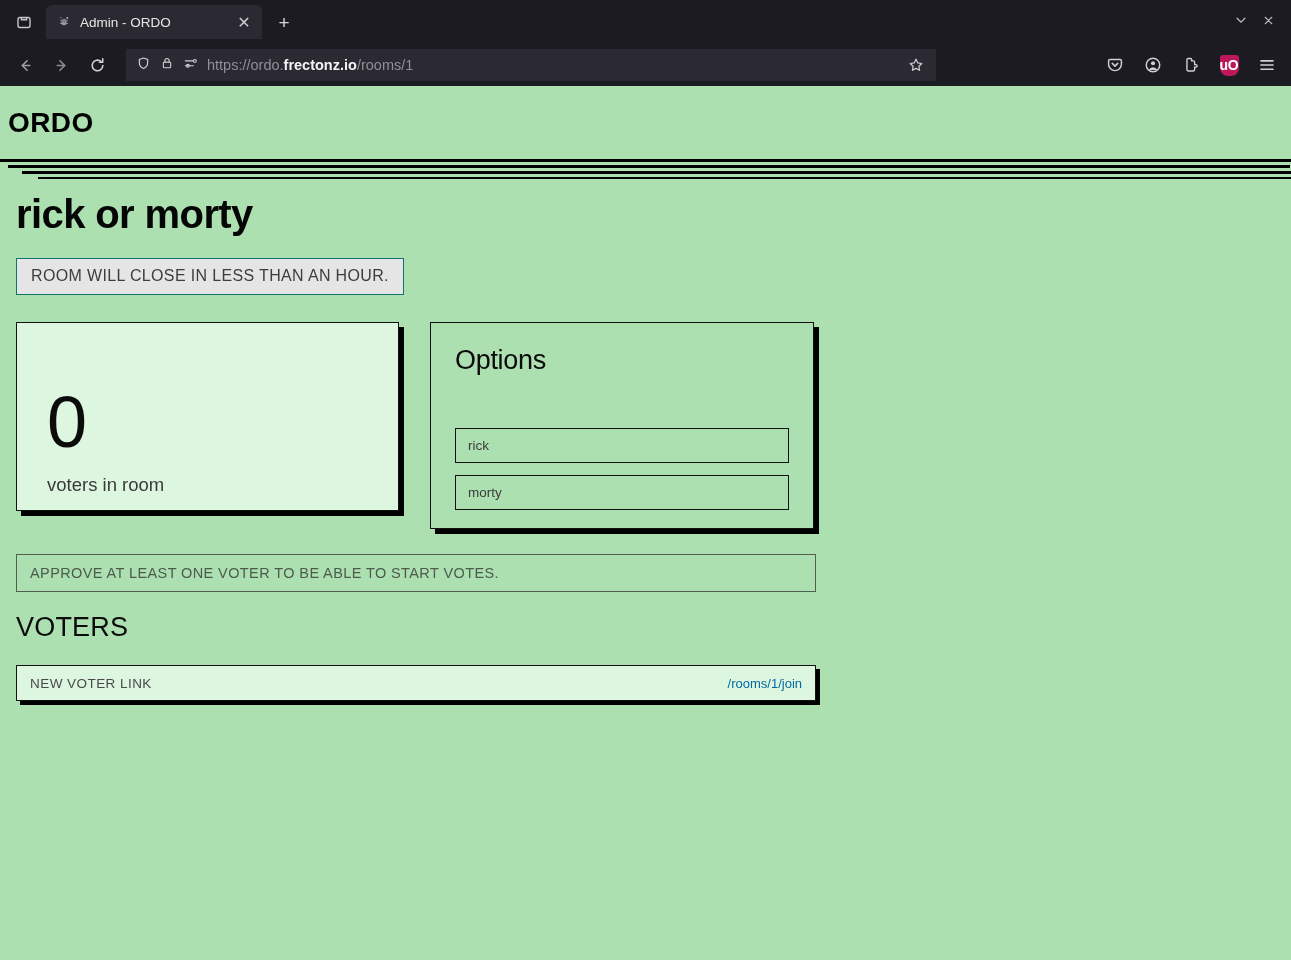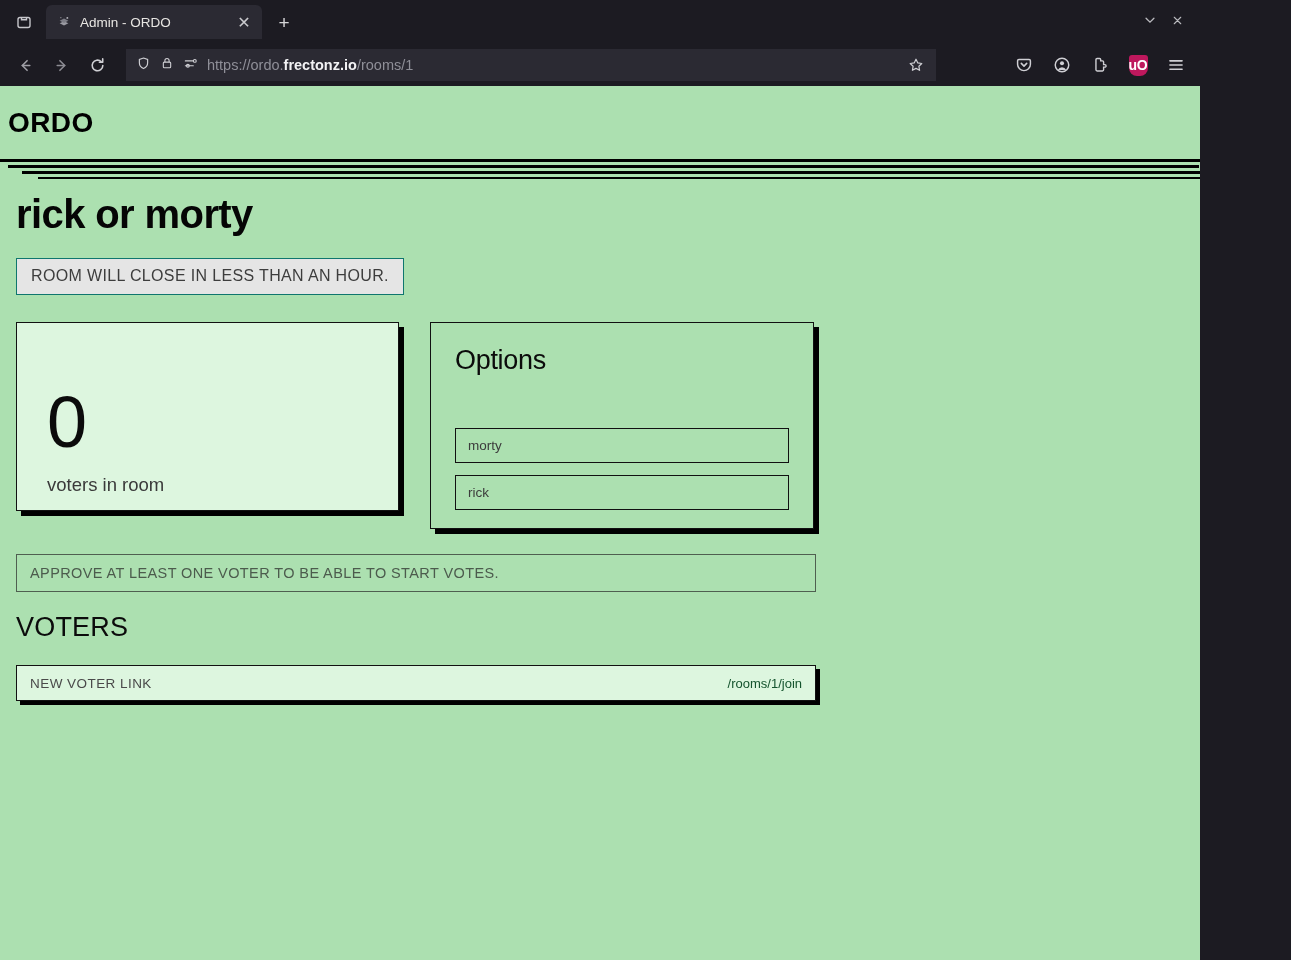--- a/index.html
+++ b/index.html
@@ -4,21 +4,21 @@
 <style>
   * { box-sizing: border-box; margin: 0; padding: 0; }
   html, body {
     width: 1291px; height: 960px;
     overflow: hidden;
     font-family: "Liberation Sans", sans-serif;
     background: #1c1b22;
   }
 
   
-  .browser { width: 1200px; height: 960px; display: flex; flex-direction: column; }
+  .browser { width: 1291px; height: 960px; display: flex; flex-direction: column; }
 
   .tabstrip {
     height: 44px; background: #1c1b22;
     display: flex; align-items: center; padding: 0 6px;
     flex: 0 0 44px; position: relative;
   }
   .tab-list-btn {
     width: 36px; height: 32px; margin-right: 4px;
     display: flex; align-items: center; justify-content: center;
     border-radius: 4px;
@@ -187,21 +187,21 @@
   .link-bar {
     margin-top: 22px; width: 800px; height: 36px;
     border: 1px solid #111; background: #ddf6df;
     box-shadow: 4px 4px 0 0 #000;
     display: flex; align-items: center; justify-content: space-between;
     padding: 0 13px;
   }
   .link-bar .lb-label {
     font-size: 13.5px; color: #4a4a4a; letter-spacing: .45px; text-transform: uppercase;
   }
-  .link-bar .lb-value { font-size: 13px; color: #14532d; }
+  .link-bar .lb-value { font-size: 13px; color: #0369a1; }
 </style>
 </head>
 <body>
 
 <div class="browser">
 
   <div class="tabstrip">
 
     <div class="tab-list-btn">
       <svg width="16" height="16" viewBox="0 0 16 16" aria-hidden="true">
@@ -341,24 +341,24 @@
       <div class="cards">
 
         <div class="card card-count">
           <div class="big-number">0</div>
           <div class="count-label">voters in room</div>
         </div>
 
         <div class="card card-options">
           <h2>Options</h2>
           <div class="option-row">
-            <span>morty</span>
+            <span>rick</span>
           </div>
           <div class="option-row">
-            <span>rick</span>
+            <span>morty</span>
           </div>
         </div>
 
       </div>
 
       <div class="disabled-bar">APPROVE AT LEAST ONE VOTER TO BE ABLE TO START VOTES.</div>
 
       <h2 class="section-title">VOTERS</h2>
 
       <div class="link-bar">

